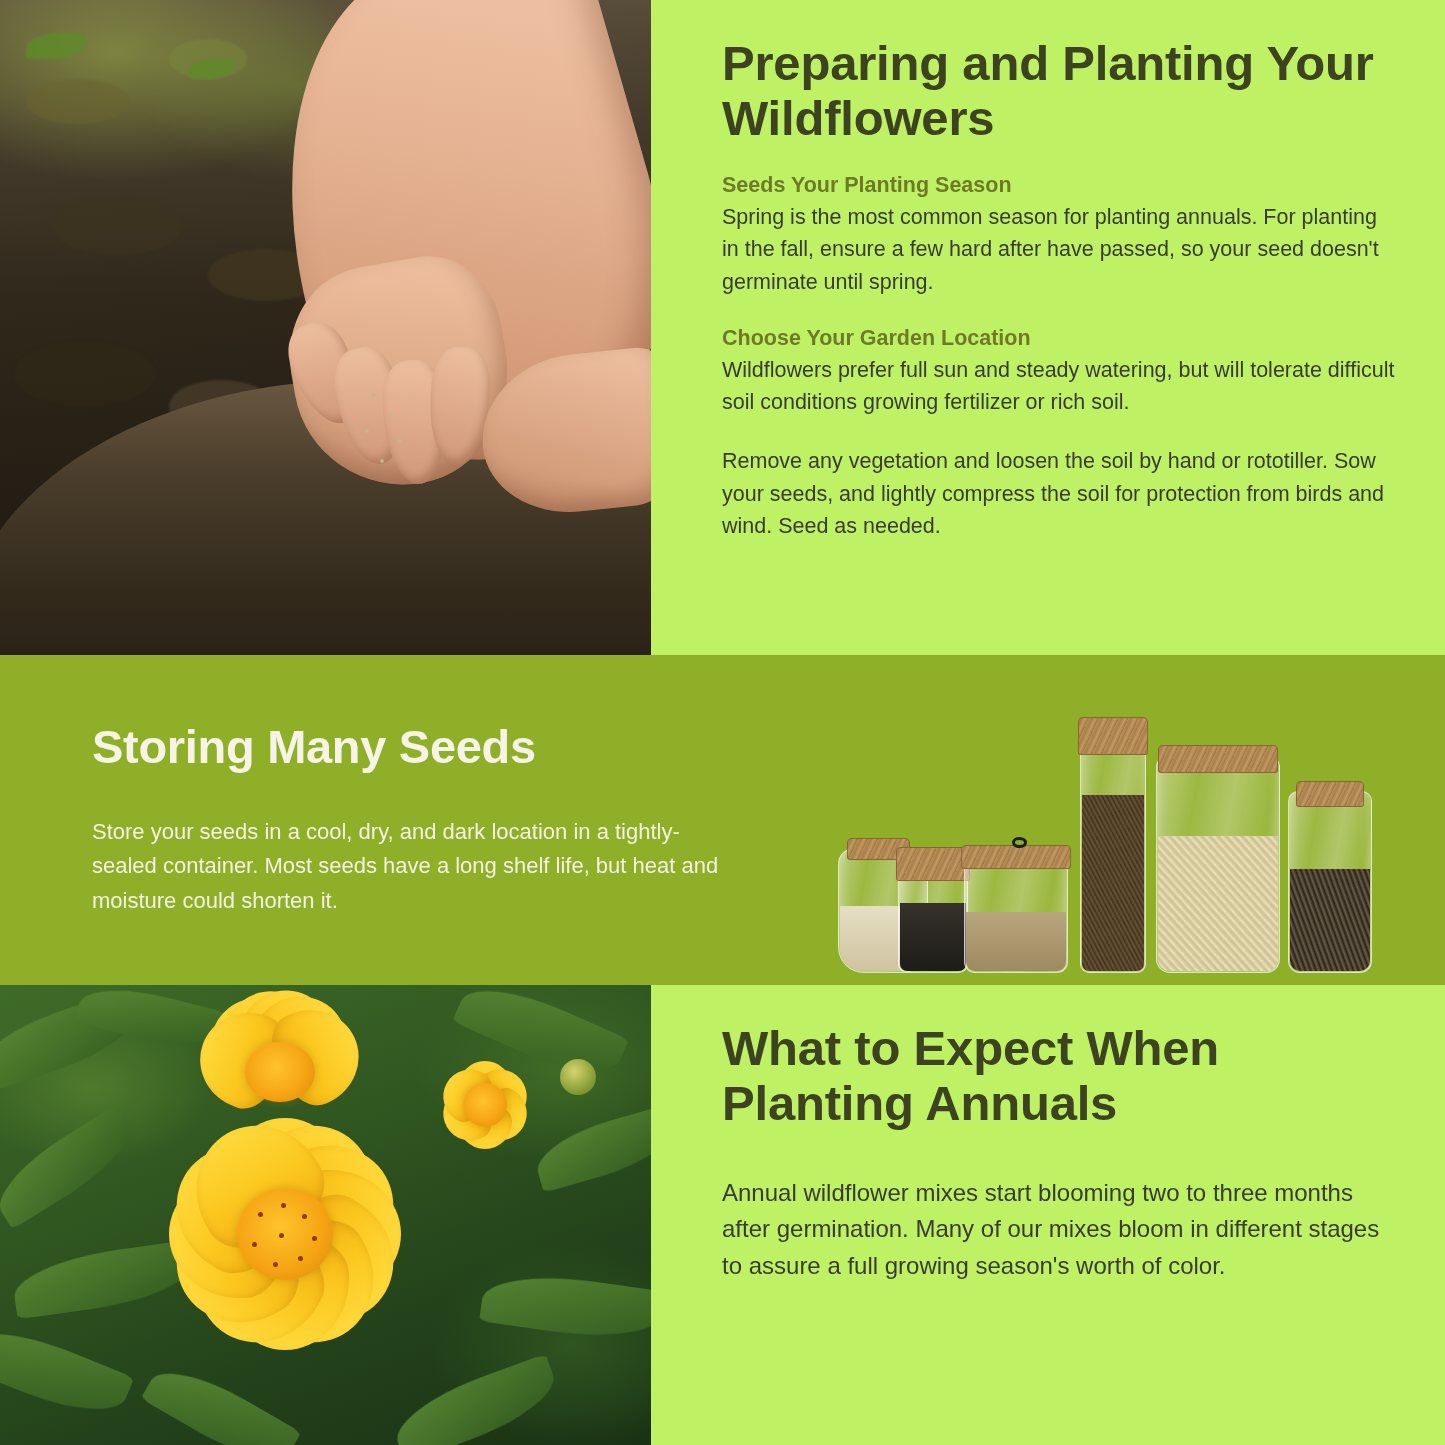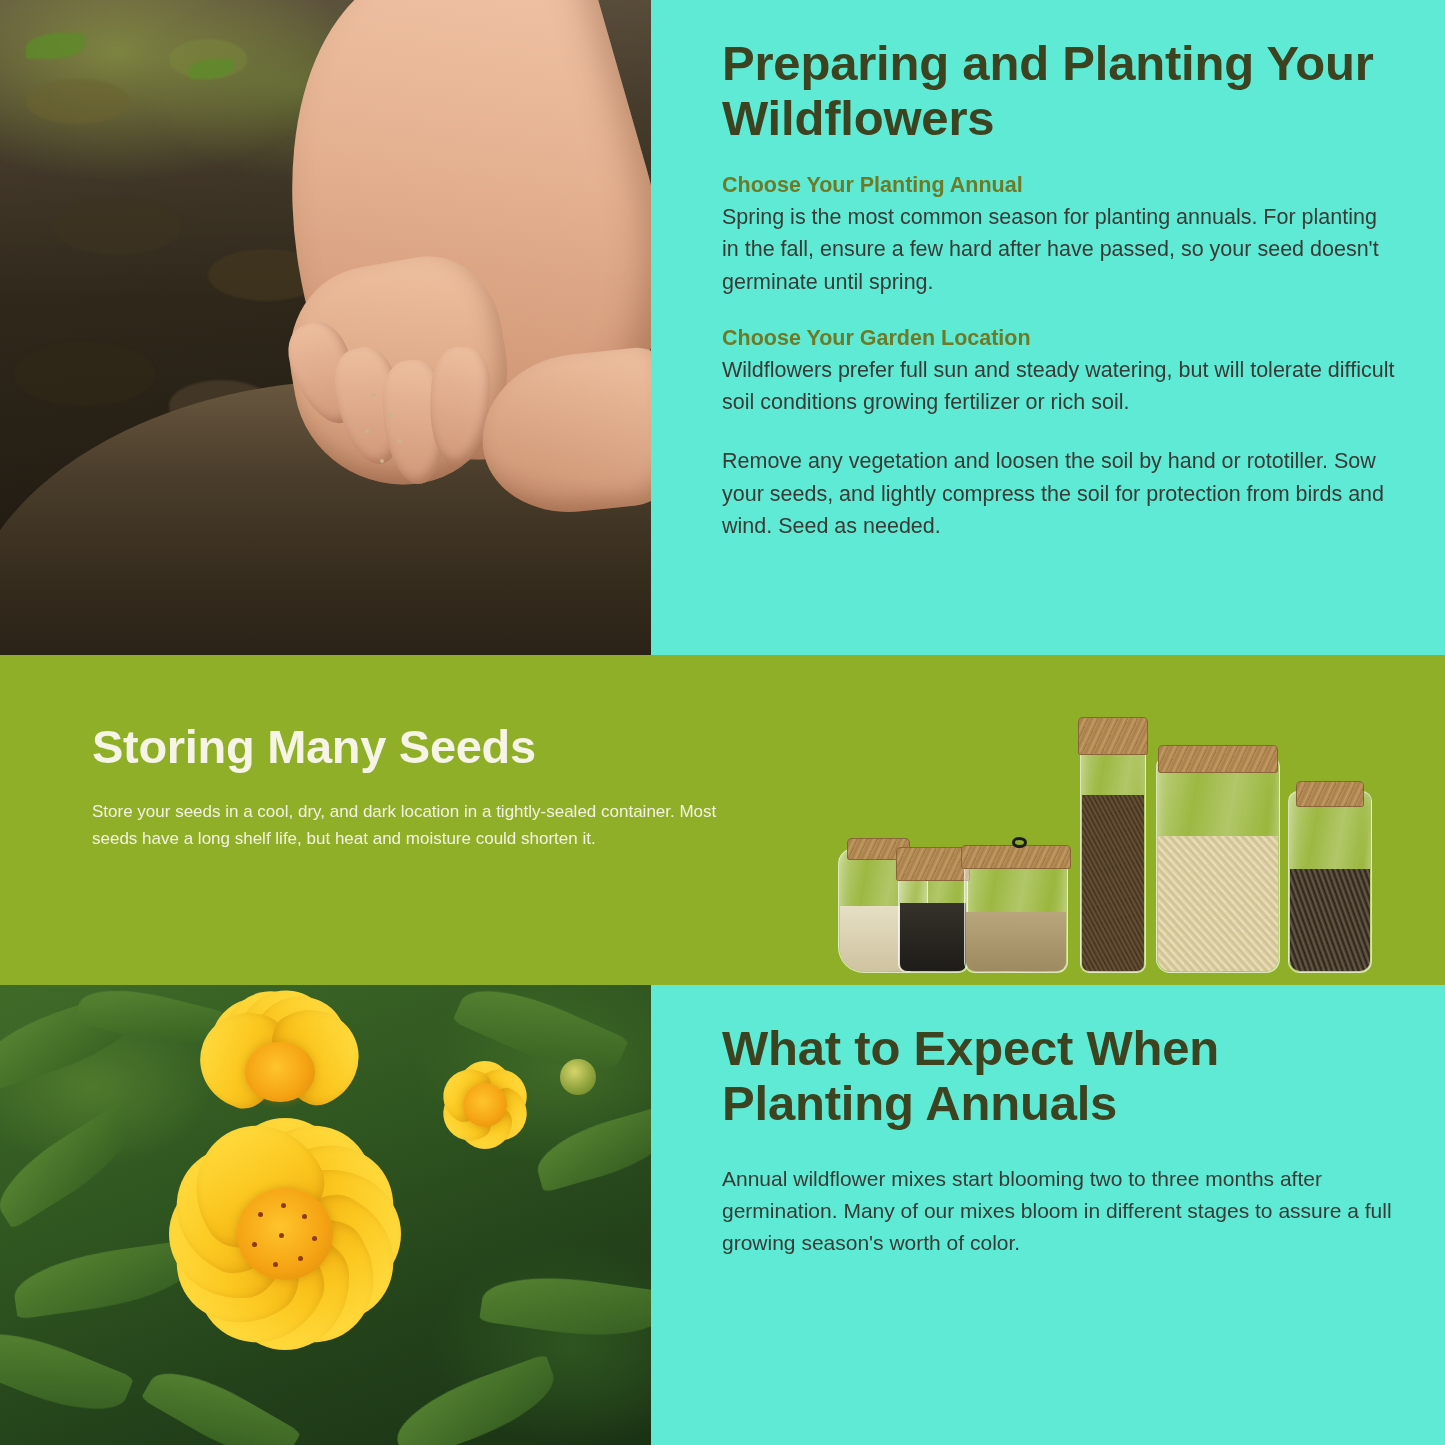--- a/index.html
+++ b/index.html
@@ -5,21 +5,21 @@
   * { box-sizing: border-box; margin: 0; padding: 0; }
   html, body {
     width: 1445px; height: 1445px;
     background: #F7F2EE;
     font-family: "Liberation Sans", sans-serif;
     overflow: hidden;
   }
   .page {
     position: relative;
     width: 1445px; height: 1445px;
-    background: #5eead4;
+    background: #bef264;
     text-decoration: underline;
   }
 
   
   .row1 { position: absolute; left: 0; top: 0; width: 1445px; height: 655px; }
 
   .photo-soil {
     position: absolute; left: 0; top: 0; width: 651px; height: 655px;
     overflow: hidden;
     background:
@@ -95,22 +95,22 @@
   .row2 {
     position: absolute; left: 0; top: 655px; width: 1445px; height: 330px;
     background: #90AF28; overflow: hidden;
   }
   .storing-text { position: absolute; left: 92px; top: 66px; width: 640px; }
   .storing-title {
     color: #F6F4E6; font-size: 47px; font-weight: 700; line-height: 1.1;
     letter-spacing: -.3px;
   }
   .storing-body {
-    color: #F3F2E2; font-size: 17px; font-weight: 400; line-height: 1.58;
-    margin-top: 26px;
+    color: #F3F2E2; font-size: 22px; font-weight: 400; line-height: 1.58;
+    margin-top: 42px;
   }
 
   
   .jars { position: absolute; left: 836px; top: 0; width: 540px; height: 330px; }
   .jar { position: absolute; bottom: 12px; }
   .jar .glass {
     position: absolute; left: 0; bottom: 0; width: 100%; height: 100%;
     background: linear-gradient(100deg, rgba(255,255,255,.42) 0%, rgba(255,255,255,.12) 28%,
                 rgba(255,255,255,.30) 52%, rgba(255,255,255,.10) 76%, rgba(255,255,255,.38) 100%);
     border: 1.6px solid rgba(255,255,255,.62);
@@ -170,21 +170,21 @@
 
   .expect {
     position: absolute; left: 651px; top: 0; width: 794px; height: 460px;
     padding: 36px 48px 0 71px;
   }
   .expect-title {
     color: #3D4220; font-size: 49px; font-weight: 700; line-height: 1.12;
     letter-spacing: -.2px;
   }
   .expect-body {
-    color: #3A3A36; font-size: 21px; line-height: 1.52; margin-top: 32px;
+    color: #3A3A36; font-size: 24px; line-height: 1.52; margin-top: 44px;
   }
 </style>
 </head>
 <body>
 
 <div class="page">
 
   <div class="row1">
 
     <div class="photo-soil">
@@ -221,21 +221,21 @@
       <div class="seed-fall" style="left:59.6%;top:63%;width:5px;height:4px"></div>
       <div class="seed-fall" style="left:56%;top:65.5%;width:4px;height:4px"></div>
       <div class="seed-fall" style="left:61%;top:67%;width:5px;height:4px"></div>
       <div class="seed-fall" style="left:58.4%;top:70%;width:4px;height:4px"></div>
     </div>
 
     <div class="instructions">
       <h1 class="sec-title">Preparing and Planting Your Wildflowers</h1>
 
       <div class="sub-block gap-mid">
-        <div class="sub-title">Choose Your Planting Annual</div>
+        <div class="sub-title">Seeds Your Planting Season</div>
         <div class="sub-body">Spring is the most common season for planting annuals. For planting in the fall, ensure a few hard after have passed, so your seed doesn't germinate until spring.</div>
       </div>
 
       <div class="sub-block gap-mid">
         <div class="sub-title">Choose Your Garden Location</div>
         <div class="sub-body">Wildflowers prefer full sun and steady watering, but will tolerate difficult soil conditions growing fertilizer or rich soil.</div>
       </div>
 
       <div class="sub-block gap-mid">
         <div class="sub-body">Remove any vegetation and loosen the soil by hand or rototiller. Sow your seeds, and lightly compress the soil for protection from birds and wind. Seed as needed.</div>

